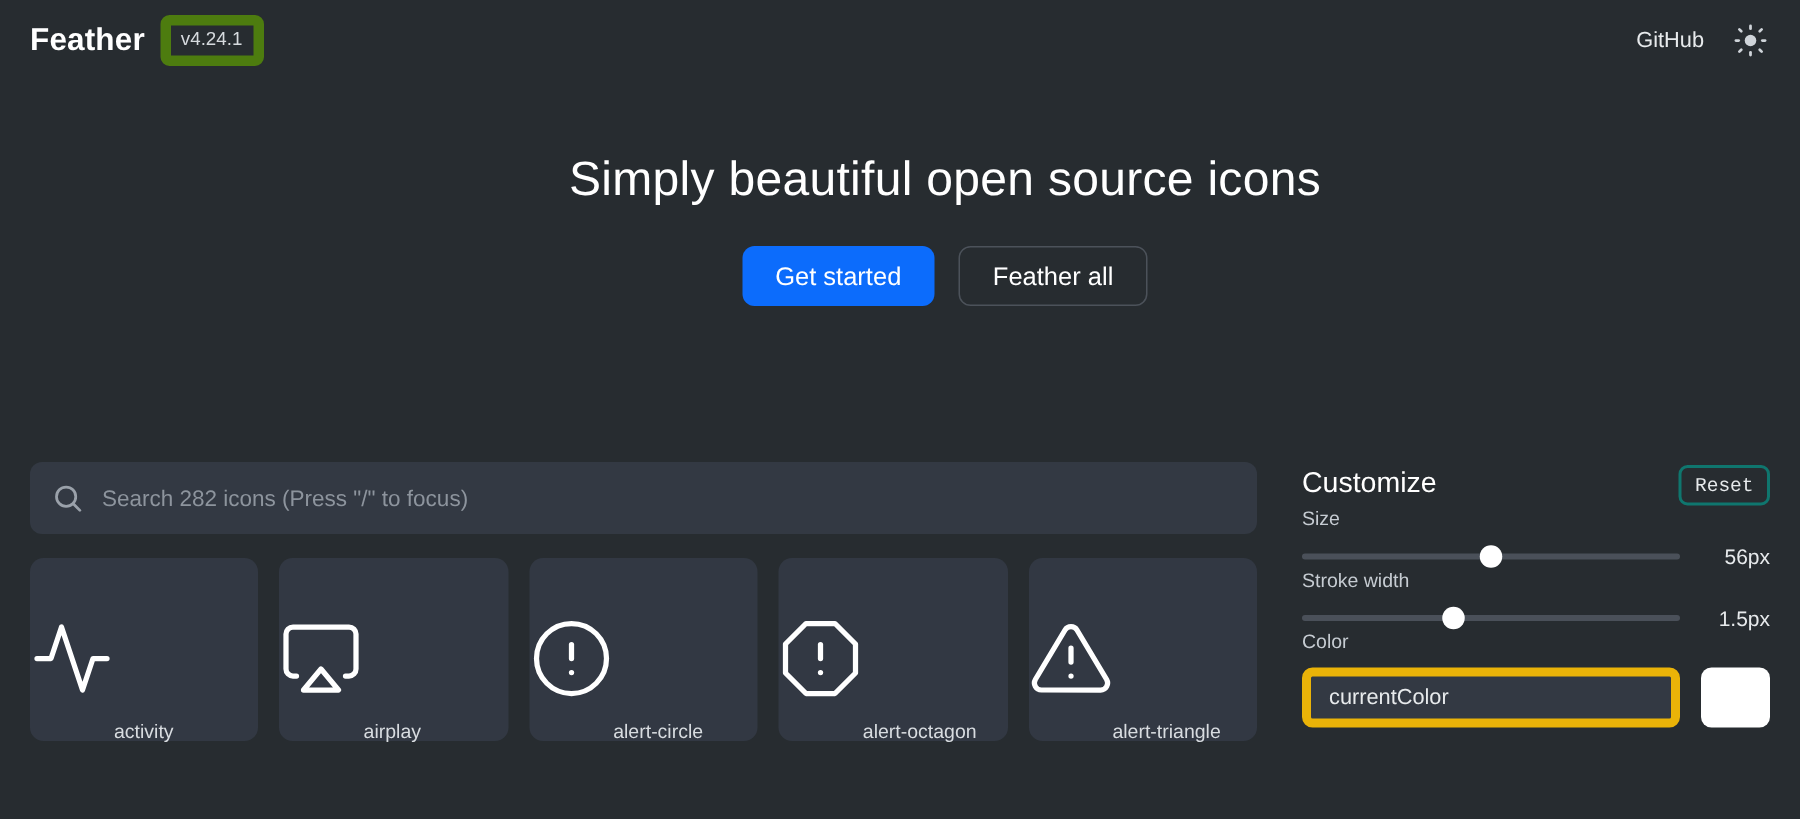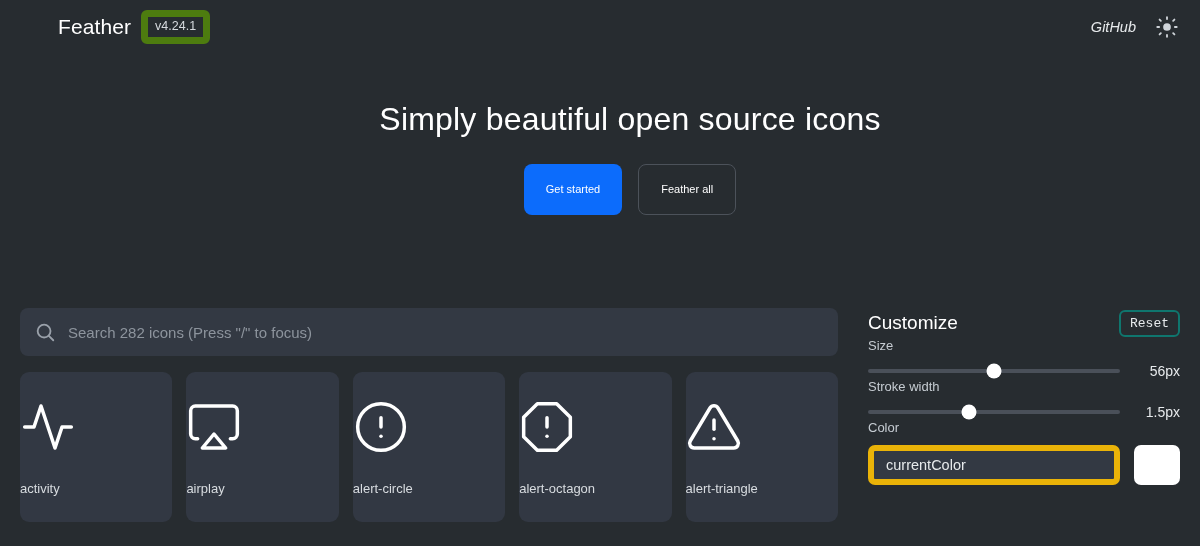--- a/index.html
+++ b/index.html
@@ -14,29 +14,29 @@
 
   
   .header {
     position: absolute; top: 0; left: 0;
     width: 1200px; height: 54px;
     display: flex; align-items: center;
     padding: 0 20px;
   }
   .brand { display: flex; align-items: center; gap: 10px; }
   .brand-name {
-    font-size: 21px; font-weight: 400; color: #fff; letter-spacing: .1px; margin-left: 38px;
+    font-size: 21px; font-weight: 700; color: #fff; letter-spacing: .1px;
   }
   .version-badge {
     font-size: 12.5px; color: #d6dade;
     border: 7px solid #4d7c0f; border-radius: 6px;
     padding: 3px 7px 4px; line-height: 1;
   }
   .header-right {
-    margin-left: auto; display: flex; align-items: center; gap: 18px; font-style: italic;
+    margin-left: auto; display: flex; align-items: center; gap: 18px;
   }
   .github-link {
     font-size: 14.5px; color: #e7eaec; text-decoration: none;
   }
   .theme-toggle {
     width: 26px; height: 26px;
     display: flex; align-items: center; justify-content: center;
     cursor: pointer;
   }
 
@@ -49,23 +49,23 @@
   .hero-title {
     font-size: 32px; font-weight: 400; color: #fff;
     line-height: 1.2; letter-spacing: .2px;
   }
   .hero-actions {
     margin-top: 26px;
     display: flex; justify-content: center; gap: 16px;
   }
   .btn {
     font-family: "Liberation Sans", sans-serif;
-    font-size: 11px; line-height: 1;
+    font-size: 17px; line-height: 1;
     border-radius: 8px;
-    padding: 0 22px; height: 51px;
+    padding: 0 22px; height: 40px;
     display: inline-flex; align-items: center; justify-content: center;
     cursor: pointer;
   }
   .btn-primary {
     background: #0c6cfc; color: #fff; border: none;
   }
   .btn-secondary {
     background: transparent; color: #fff;
     border: 1px solid #4c525a;
   }
@@ -101,23 +101,23 @@
   
   .icon-grid {
     margin-top: 16px;
     display: grid;
     grid-template-columns: repeat(5, 1fr);
     gap: 14px;
   }
   .icon-card {
     background: #323843;
     border-radius: 9px;
-    height: 150px;
-    display: flex; flex-direction: column;
-    align-items: flex-start; justify-content: flex-start;
+    height: 122px;
+    display: flex; 
+    align-items: flex-end; justify-content: flex-start;
     cursor: pointer;
   }
   .icon-card .glyph {
     height: 110px;
     display: flex; align-items: center; justify-content: center;
   }
   .icon-card .label {
     font-size: 13px; color: #d8dce0; line-height: 1;
   }
 

